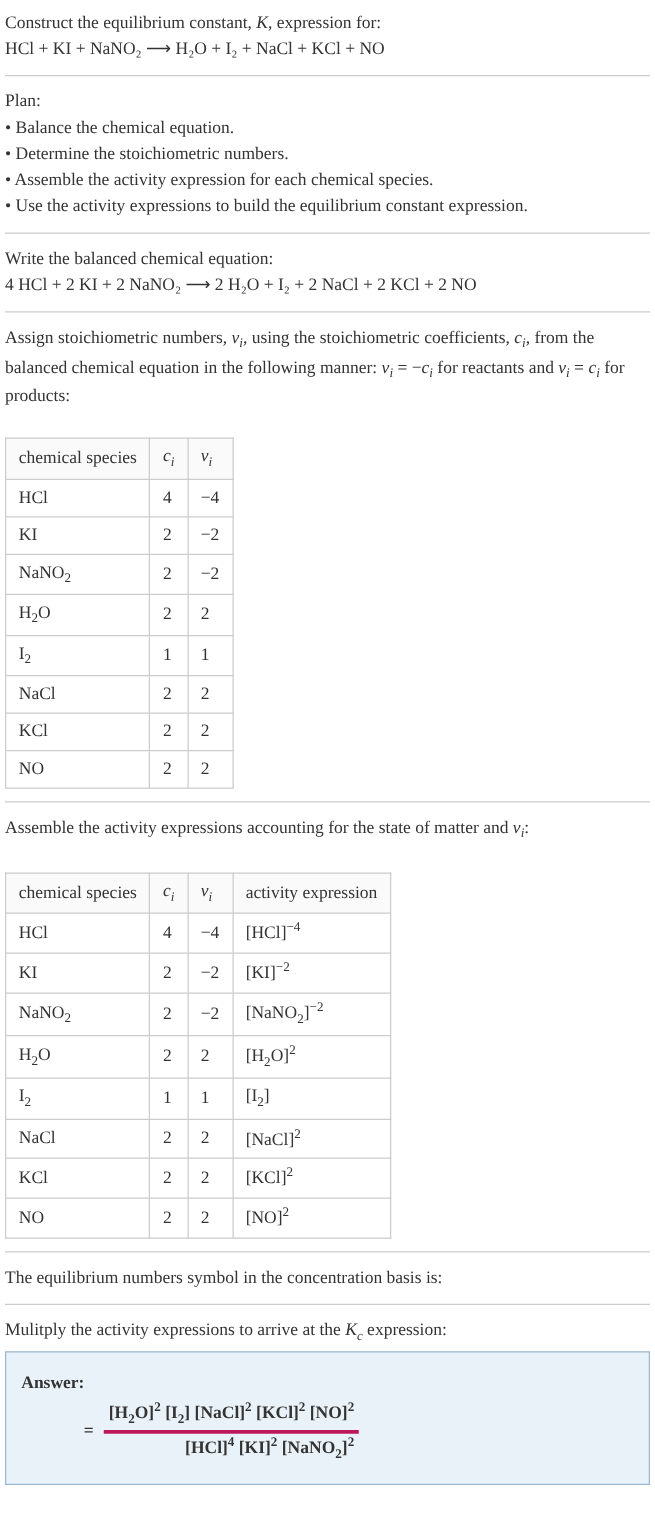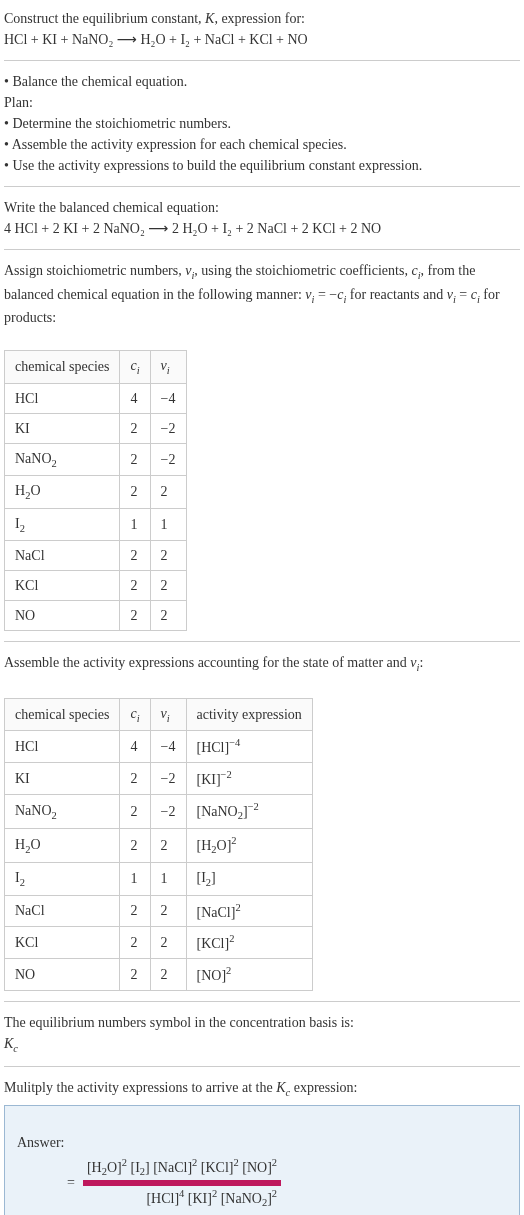--- a/index.html
+++ b/index.html
@@ -28,45 +28,46 @@
 th, td {
   border: 1px solid #ccc;
   padding: 4px 10px;
   text-align: left;
   font-weight: normal;
 }
 th { background: #fafafa; }
 .answer-box {
   border: 1px solid #9bb8d3;
   background: #eaf2f9;
-  padding: 26px 12px;
+  padding: 14px 12px;
   margin-top: 4px;
+  font-weight: bold;
 }
 .frac {
   display: inline-block;
   text-align: center;
   vertical-align: middle;
 }
-.frac .num { display: block; border-bottom: 6px solid #be185d; padding: 0 4px; }
+.frac .num { display: block; border-bottom: 3px solid #be185d; padding: 0 4px; }
 .frac .den { display: block; padding: 0 4px; text-align: right; }
 .indent { margin-left: 30px; }
 .small-gap { margin-top: 2px; }
 </style>
 </head>
 <body>
 
 <div class="section">
   <div>Construct the equilibrium constant, <span class="italic">K</span>, expression for:</div>
   <div>HCl + KI + NaNO₂ ⟶ H₂O + I₂ + NaCl + KCl + NO</div>
 </div>
 <hr>
 
 <div class="section">
+  <div>Plan:</div>
   <div>• Balance the chemical equation.</div>
-  <div>Plan:</div>
   <div>• Determine the stoichiometric numbers.</div>
   <div>• Assemble the activity expression for each chemical species.</div>
   <div>• Use the activity expressions to build the equilibrium constant expression.</div>
 </div>
 <hr>
 
 <div class="section">
   <div>Write the balanced chemical equation:</div>
   <div>4 HCl + 2 KI + 2 NaNO₂ ⟶ 2 H₂O + I₂ + 2 NaCl + 2 KCl + 2 NO</div>
 </div>
@@ -184,21 +185,20 @@
           <td>2</td>
           <td>[NO]<span class="sup">2</span></td>
         </tr>
   </tbody>
     </table>
 </div>
 <hr>
 
 <div class="section">
   <div>The equilibrium numbers symbol in the concentration basis is:</div>
-  <div><span class="italic">K<span class="sub">c</span></span></div>
 </div>
 <hr>
 
 <div class="section">
   <div>Mulitply the activity expressions to arrive at the <span class="italic">K<span class="sub">c</span></span> expression:</div>
 </div>
 
 <div class="answer-box">
   <div>Answer:</div>
   <div class="indent small-gap" style="display:flex;align-items:center;gap:8px;margin-left:50px;">

